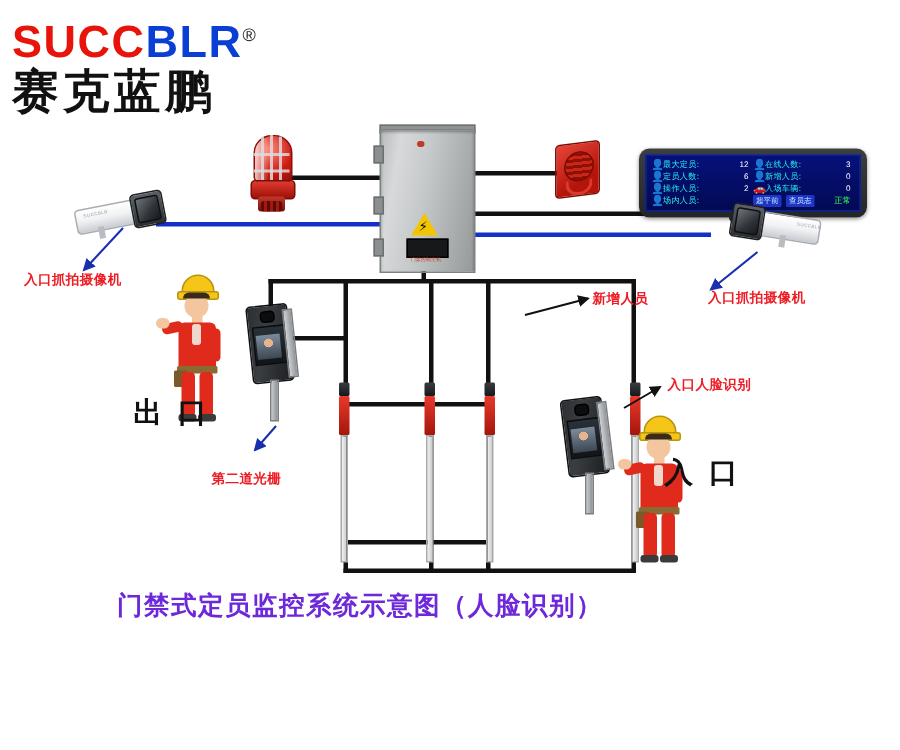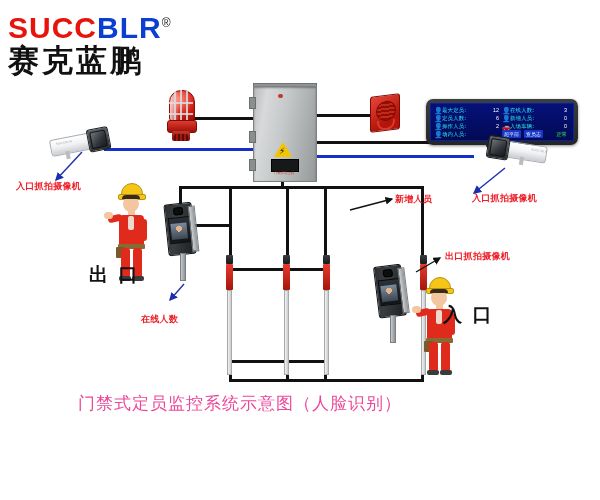--- a/index.html
+++ b/index.html
@@ -113,21 +113,21 @@
   .limb{background:#e02a1c;border-radius:3px;}
   .belt{background:#8a6a33;border-radius:1px;}
   .shoe{background:#3b3b3b;border-radius:2px;}
   .neck{background:#f3c6a0;}
   .hair{background:#3a2a18;border-radius:6px 6px 0 0;}
 
   
   .anno{font-family:"DejaVu Sans",sans-serif;font-size:9px;color:#ee1c25;white-space:nowrap;font-weight:bold;letter-spacing:.3px;}
   .big-cn{font-family:"DejaVu Sans",sans-serif;font-size:19px;color:#111;font-weight:bold;letter-spacing:2px;}
   #title{left:0;top:392px;width:480px;text-align:center;
-    font-family:"DejaVu Sans",sans-serif;font-size:17px;font-weight:normal;color:#ec4899;letter-spacing:1px;}
+    font-family:"DejaVu Sans",sans-serif;font-size:17px;font-weight:bold;color:#6d28d9;letter-spacing:1px;}
   #watermark{left:436px;top:455px;font-family:"DejaVu Sans",sans-serif;font-size:25px;font-weight:bold;
     color:#1a3ad0;letter-spacing:2px;text-shadow:1.5px 1.5px 0 #c9c9c9;}
 
   svg.ov{position:absolute;left:0;top:0;width:600px;height:500px;pointer-events:none;}
 </style>
 </head>
 <body>
 
 <div id="stage">
 
@@ -355,21 +355,21 @@
     <line x1="82" y1="152" x2="56" y2="180" stroke="#1a2fb0" stroke-width="1.4" marker-end="url(#arrow-blue)"></line>
     <line x1="505" y1="168" x2="474" y2="193" stroke="#1a2fb0" stroke-width="1.4" marker-end="url(#arrow-blue)"></line>
     <line x1="350" y1="210" x2="392" y2="199" stroke="#111" stroke-width="1.3" marker-end="url(#arrow-black)"></line>
     <line x1="184" y1="284" x2="170" y2="300" stroke="#1a2fb0" stroke-width="1.4" marker-end="url(#arrow-blue)"></line>
     <line x1="416" y1="272" x2="440" y2="258" stroke="#111" stroke-width="1.3" marker-end="url(#arrow-black)"></line>
   </svg>
 
   <div class="abs anno" style="left:16px;top:180px;">入口抓拍摄像机</div>
   <div class="abs anno" style="left:472px;top:192px;">入口抓拍摄像机</div>
   <div class="abs anno" style="left:395px;top:193px;">新增人员</div>
-  <div class="abs anno" style="left:141px;top:313px;">在线人数</div>
-  <div class="abs anno" style="left:445px;top:250px;">出口抓拍摄像机</div>
+  <div class="abs anno" style="left:141px;top:313px;">第二道光栅</div>
+  <div class="abs anno" style="left:445px;top:250px;">入口人脸识别</div>
 
   <div class="abs big-cn" style="left:89px;top:262px;">出 口</div>
   <div class="abs big-cn" style="left:443px;top:302px;">入 口</div>
 
   <div class="abs" id="title">门禁式定员监控系统示意图（人脸识别）</div>
 
 </div>
 
 </body></html>

